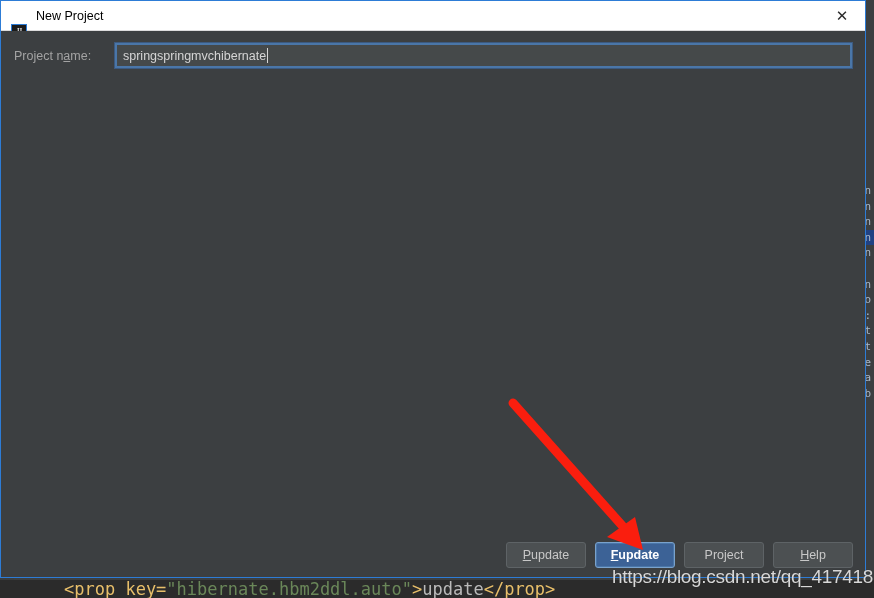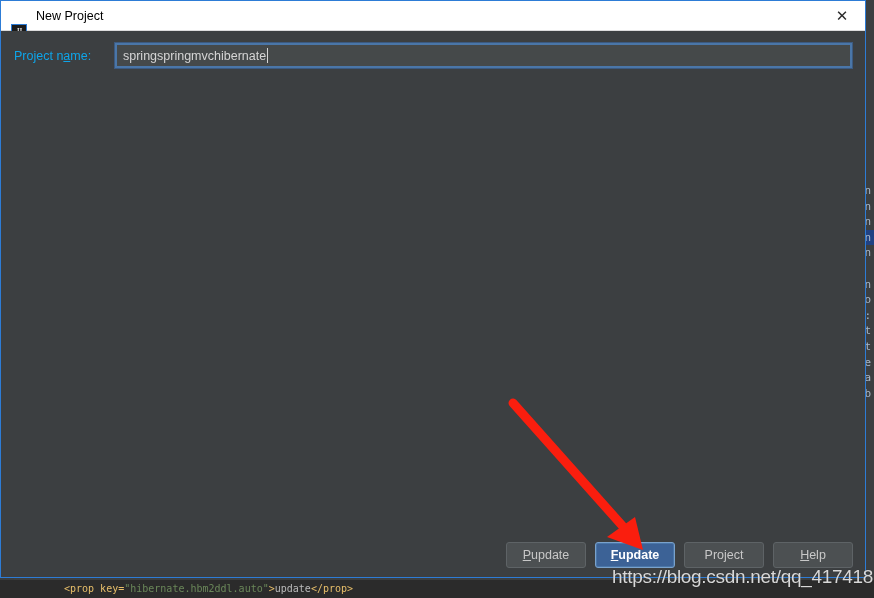--- a/index.html
+++ b/index.html
@@ -48,21 +48,21 @@
     padding-top: 183px;
     overflow: hidden;
     white-space: nowrap;
   }
   .bg-right-code div { padding-left: 2px; }
   .bg-right-code div.hl { background: #214283; }
   .bg-code-bottom {
     position: absolute; left: 0; bottom: 0; width: 874px; height: 18px;
     background: #2b2b2b;
     font-family: "DejaVu Sans Mono", monospace;
-    font-size: 10px;
+    font-size: 17px;
     line-height: 18px;
     color: #a9b7c6;
     padding-left: 64px;
     white-space: nowrap;
     overflow: hidden;
   }
   .bg-code-bottom .tag { color: #e8bf6a; }
   .bg-code-bottom .attr { color: #bababa; }
   .bg-code-bottom .val { color: #6a8759; }
   .bg-gutter-bottom {
@@ -118,21 +118,21 @@
     padding: 12px 13px 0 13px;
   }
 
   .form-row {
     display: flex; align-items: center;
     margin-bottom: 11px;
   }
   .form-label {
     width: 101px;
     font-size: 12.5px;
-    color: #0ea5e9;
+    color: #a3a3a3;
     flex: 0 0 101px;
     text-align: left;
   }
   .form-label u { text-decoration: underline; }
 
   .text-input {
     flex: 1;
     height: 25px;
     background: #45494a;
     color: #d5d5d5;

